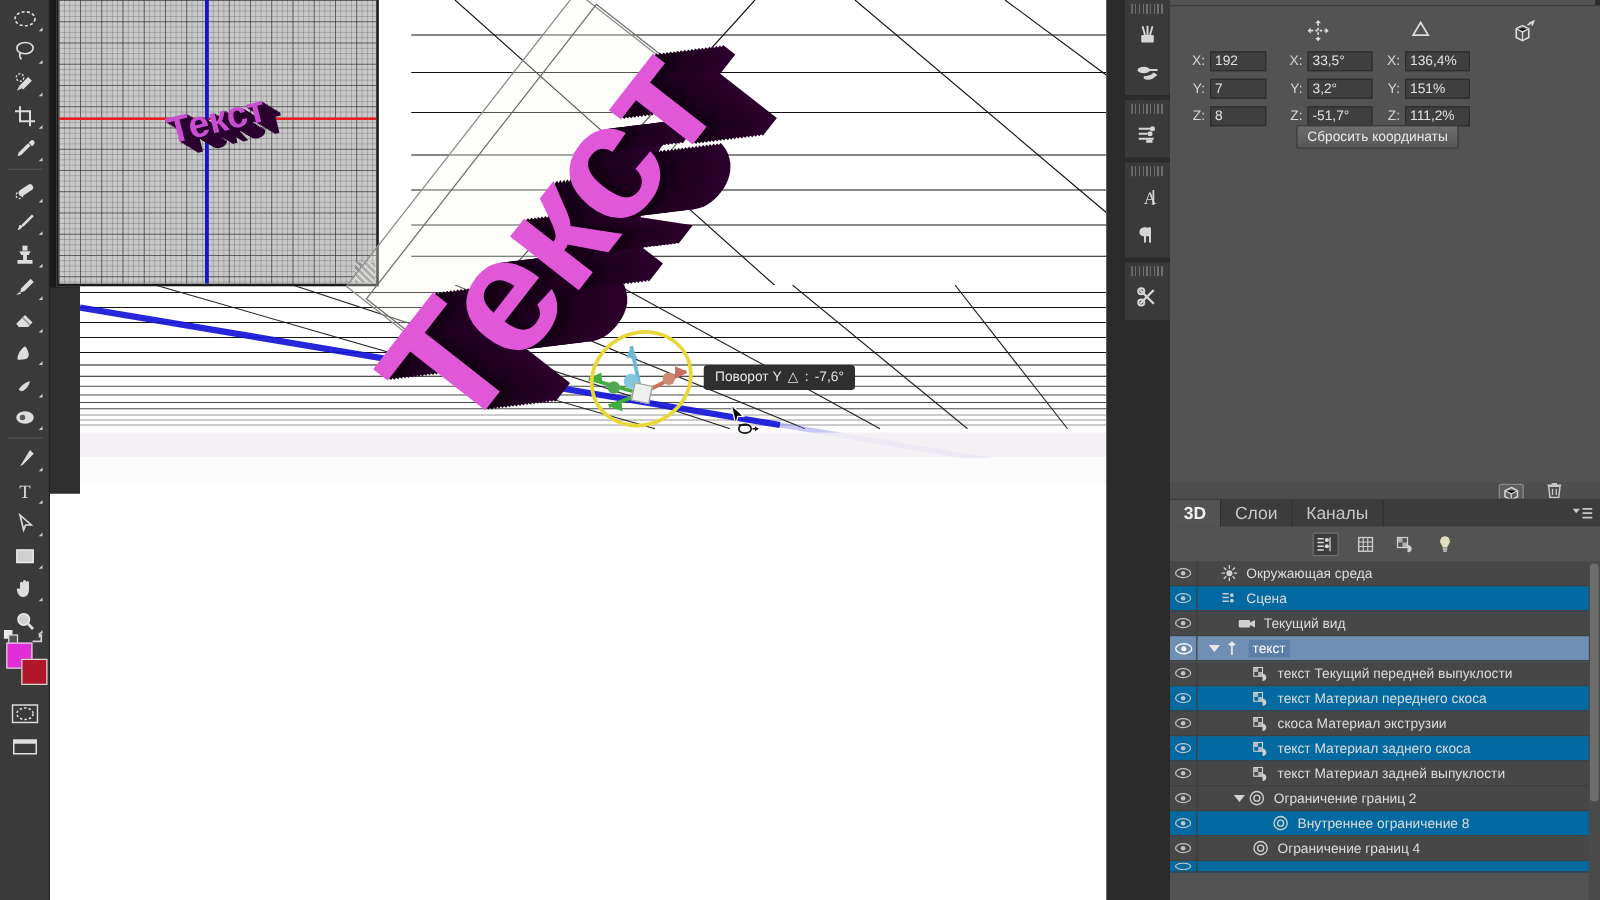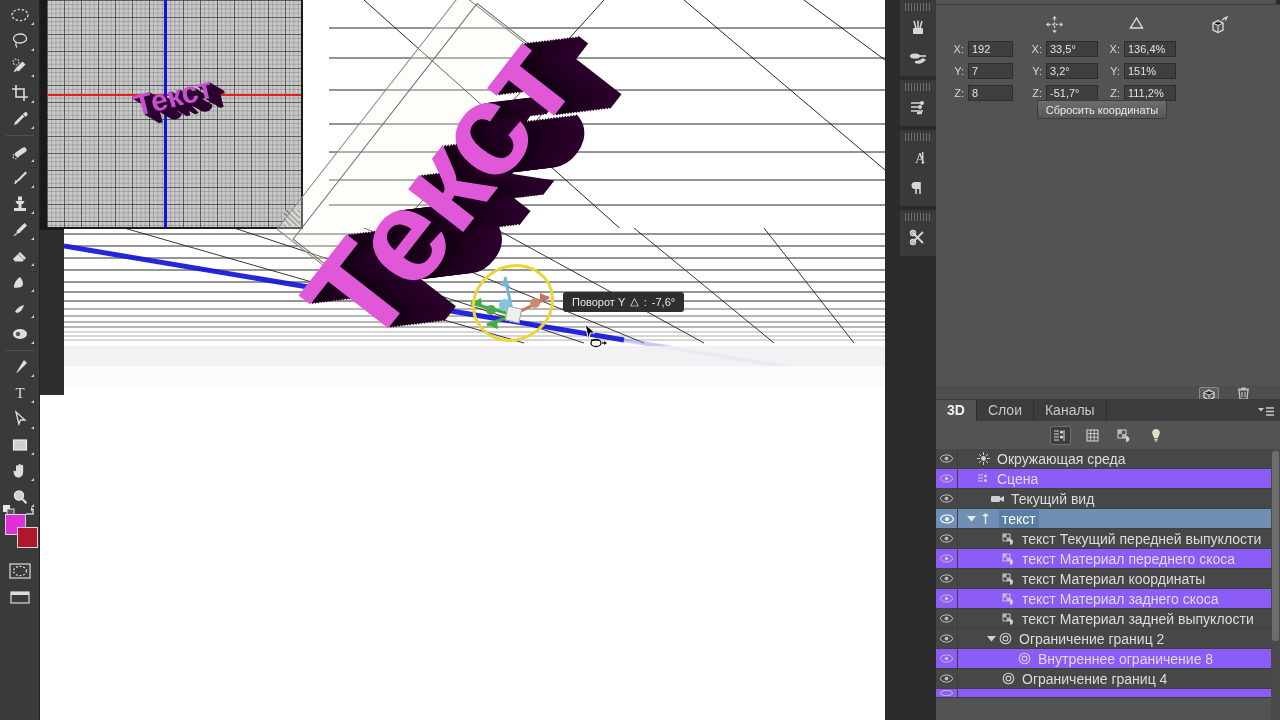--- a/index.html
+++ b/index.html
@@ -253,24 +253,24 @@
     height: 28px; display: flex; align-items: center; justify-content: center;
     gap: 11px; background: #535353; color: #cfcfcf;
   }
   .fbtn { width: 21px; height: 19px; display: flex; align-items: center; justify-content: center; }
   .fbtn.active { background: #3d3d3d; border: 1px solid #6e6e6e; border-radius: 2px; }
 
   .layerlist { background: #474747; }
   .lrow {
     display: flex; align-items: center; height: 20px;
     border-bottom: 1px solid #3f3f3f; position: relative;
-    font-size: 14px; color: #dcdcdc;
+    font-size: 11px; color: #dcdcdc;
   }
   .lrow.sel { background: #6f90b4; color: #ffffff; }
-  .lrow.alt { background: #8b5cf6; }
+  .lrow.alt { background: #0369a1; }
   .eye {
     width: 22px; display: flex; align-items: center; justify-content: center;
     color: #c3c3c3; border-right: 1px solid #3f3f3f; height: 100%;
   }
   .lspacer { display: inline-block; }
   .ltri { width: 11px; display: flex; align-items: center; justify-content: center; color: #d2d2d2; }
   .licon { width: 17px; display: flex; align-items: center; justify-content: center; color: #cfcfcf; }
   .llabel { margin-left: 5px; white-space: nowrap; }
   .lrow.sel .llabel { background: #5b7ea6; padding: 1px 3px; }
 
@@ -847,21 +847,21 @@
               </svg>
             </span>
           <span class="lspacer" style="width:42px"></span>
           <span class="licon">
               <svg width="13" height="12" viewBox="0 0 13 12">
                 <rect x="1" y="1" width="7" height="7" fill="none" stroke="#cfcfcf" stroke-width=".9"></rect>
                 <path d="M1 1h3.5v3.5H8V8H4.5V4.5H1z" fill="#cfcfcf" opacity=".8"></path>
                 <path d="M8 6c1.8 0 3 1.3 3 2.9S9.8 11.8 8 11.8z" fill="#cfcfcf"></path>
               </svg>
             </span>
-          <span class="llabel">текст Материал координаты</span>
+          <span class="llabel">скоса Материал экструзии</span>
         </div>
         <div class="lrow alt">
           <span class="eye">
               <svg width="13" height="9" viewBox="0 0 13 9">
                 <ellipse cx="6.5" cy="4.5" rx="6" ry="3.6" fill="none" stroke="#c3c3c3" stroke-width="1"></ellipse>
                 <circle cx="6.5" cy="4.5" r="1.8" fill="#c3c3c3"></circle>
               </svg>
             </span>
           <span class="lspacer" style="width:42px"></span>
           <span class="licon">

